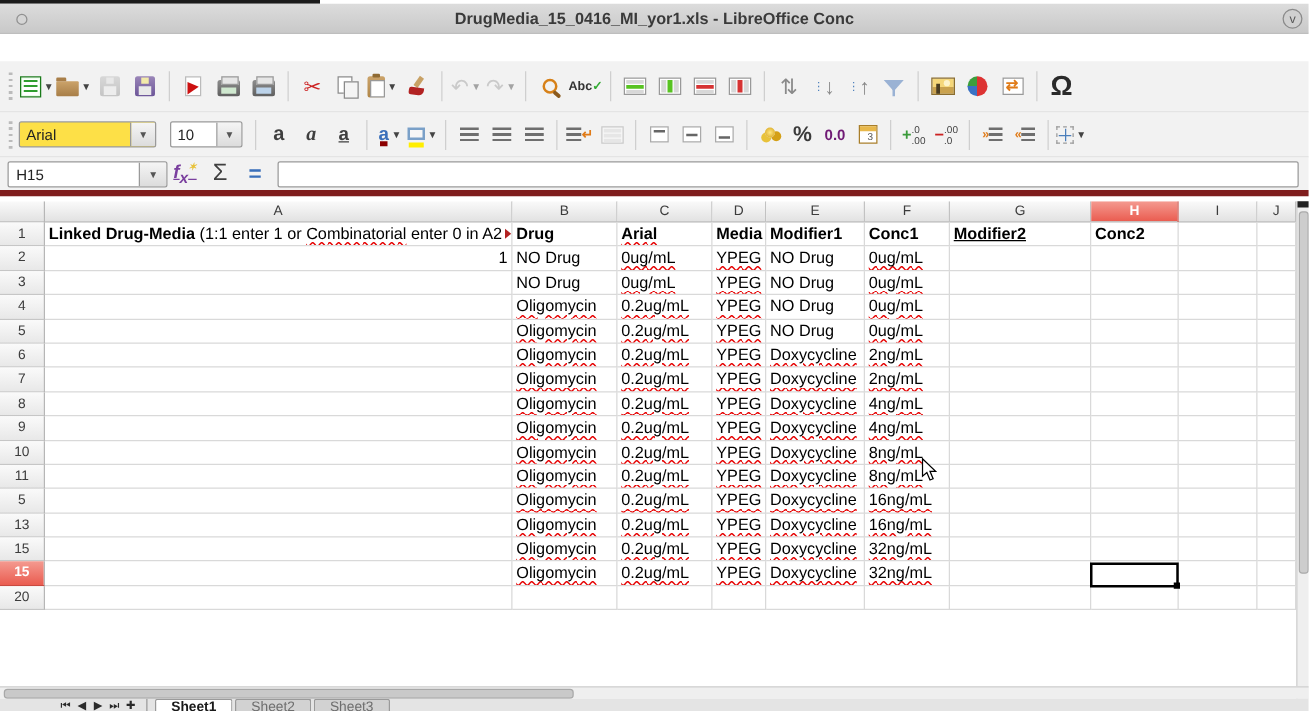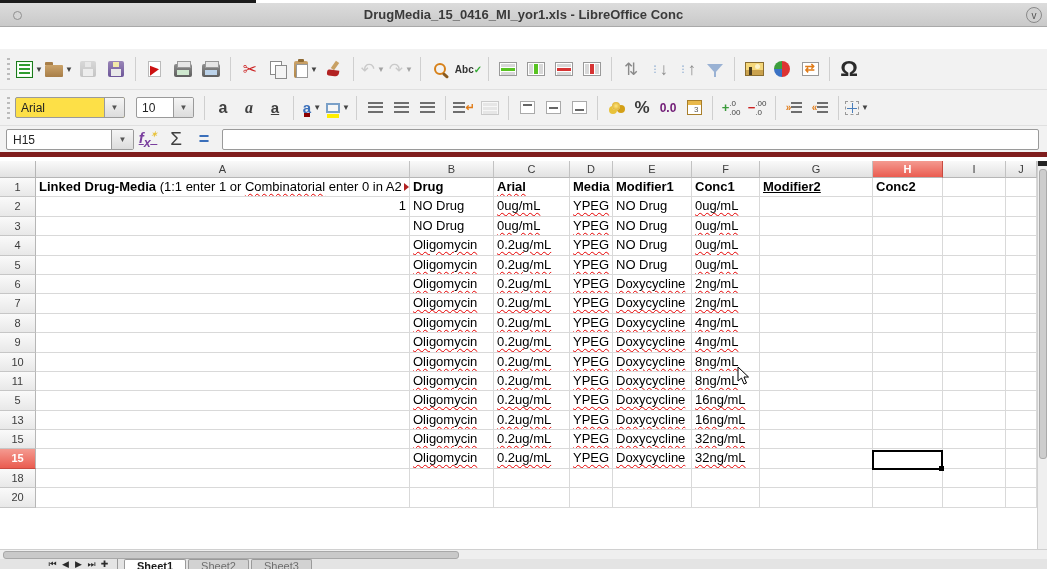--- a/index.html
+++ b/index.html
@@ -596,33 +596,20 @@
           <div class="cell" style="width: 76px;"><span class="sp">0.2ug/mL</span></div>
           <div class="cell" style="width: 43px;"><span class="sp">YPEG</span></div>
           <div class="cell" style="width: 79px;"><span class="sp">Doxycycline</span></div>
           <div class="cell" style="width: 68px;"><span class="sp">32ng/mL</span></div>
           <div class="cell" style="width: 113px;"></div>
           <div class="cell" style="width: 70px;"></div>
           <div class="cell" style="width: 63px;"></div>
           <div class="cell" style="width: 31px;"></div>
         </div>
         <div class="grow">
-          <div class="rowhdr">18</div>
-          <div class="cell" style="width: 374px;"></div>
-          <div class="cell" style="width: 84px;"></div>
-          <div class="cell" style="width: 76px;"></div>
-          <div class="cell" style="width: 43px;"></div>
-          <div class="cell" style="width: 79px;"></div>
-          <div class="cell" style="width: 68px;"></div>
-          <div class="cell" style="width: 113px;"></div>
-          <div class="cell" style="width: 70px;"></div>
-          <div class="cell" style="width: 63px;"></div>
-          <div class="cell" style="width: 31px;"></div>
-        </div>
-        <div class="grow">
           <div class="rowhdr">20</div>
           <div class="cell" style="width: 374px;"></div>
           <div class="cell" style="width: 84px;"></div>
           <div class="cell" style="width: 76px;"></div>
           <div class="cell" style="width: 43px;"></div>
           <div class="cell" style="width: 79px;"></div>
           <div class="cell" style="width: 68px;"></div>
           <div class="cell" style="width: 113px;"></div>
           <div class="cell" style="width: 70px;"></div>
           <div class="cell" style="width: 63px;"></div>

